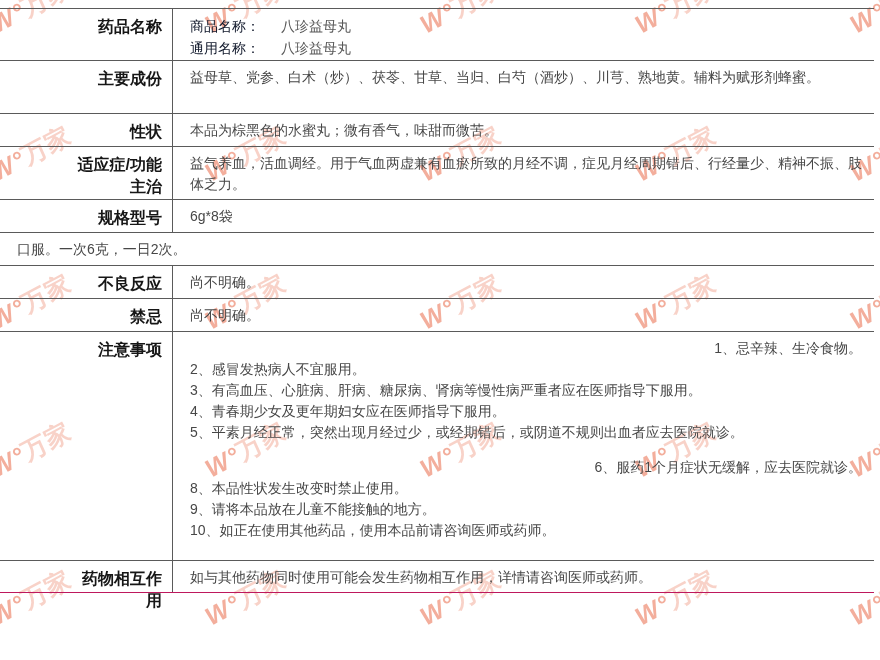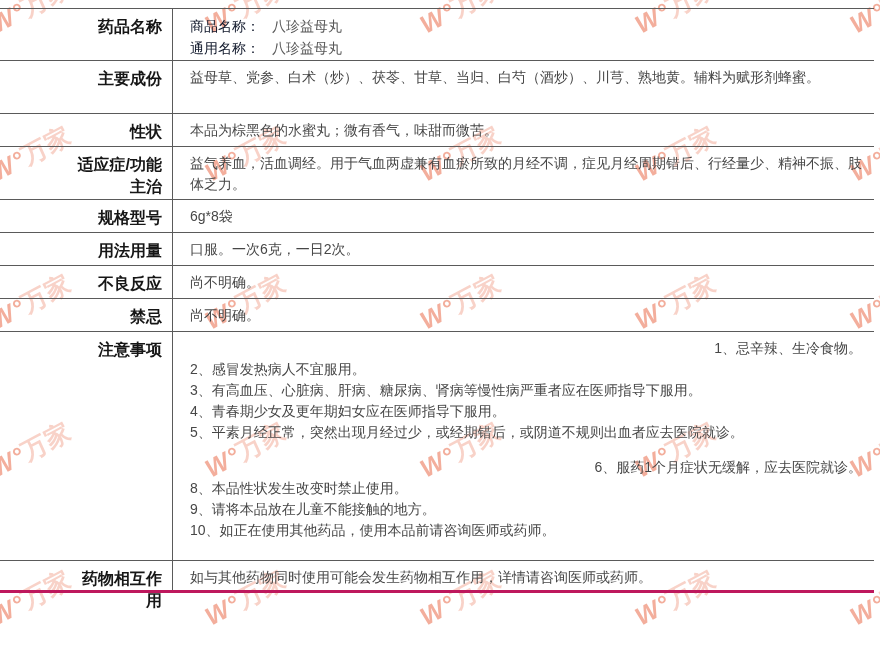--- a/index.html
+++ b/index.html
@@ -11,34 +11,34 @@
   #wm-layer { position:absolute; left:0; top:0; width:880px; height:660px; z-index:0; pointer-events:none; }
   .wm {
     position:absolute; white-space:nowrap; font-weight:bold; font-size:25px;
     transform:rotate(-28deg); transform-origin:left center; letter-spacing:1px;
   }
   .wm-logo { color:rgba(231,93,58,0.50); font-style:italic; }
   .wm-name { color:rgba(231,93,58,0.28); }
   
   #info-table { position:absolute; left:0; top:8px; width:874px; z-index:1; }
   .trow { display:flex; border-top:1px solid #5a5a5a; box-sizing:border-box; }
-  .trow:last-child { border-bottom:3px solid #be185d; }
+  .trow:last-child { border-bottom:1px solid #be185d; }
   .tlabel {
     width:173px; box-sizing:border-box; border-right:1px solid #5a5a5a;
     padding:7px 10px 0 72px; text-align:right;
     font-size:16px; font-weight:bold; line-height:22px; color:#161616;
     word-break:break-all;
   }
   .tcontent {
     flex:1; box-sizing:border-box; padding:6px 12px 0 17px;
     font-size:14px; line-height:21px; color:#474747; word-break:break-all;
   }
   .kv { line-height:22px; }
   .k { color:#0f172a; }
-  .v { color:#585858; margin-left:12px; }
+  .v { color:#585858; margin-left:21px; }
   .notice-line { min-height:21px; }
   #notice-group-2 { margin-top:14px; }
   .notice-line:first-child { padding-left:9px;text-align:right; }
 </style>
 </head>
 <body>
 
 <div id="screen">
 
   <div id="wm-layer">
@@ -93,21 +93,20 @@
       <div class="tlabel">适应症/功能主治</div>
       <div class="tcontent">益气养血，活血调经。用于气血两虚兼有血瘀所致的月经不调，症见月经周期错后、行经量少、精神不振、肢体乏力。</div>
     </div>
 
     <div class="trow" style="height:33px">
       <div class="tlabel">规格型号</div>
       <div class="tcontent">6g*8袋</div>
     </div>
 
     <div class="trow" style="height:33px">
-      <div class="tlabel">用法用量</div>
       <div class="tcontent">口服。一次6克，一日2次。</div>
     </div>
 
     <div class="trow" style="height:33px">
       <div class="tlabel">不良反应</div>
       <div class="tcontent">尚不明确。</div>
     </div>
 
     <div class="trow" style="height:33px">
       <div class="tlabel">禁忌</div>

